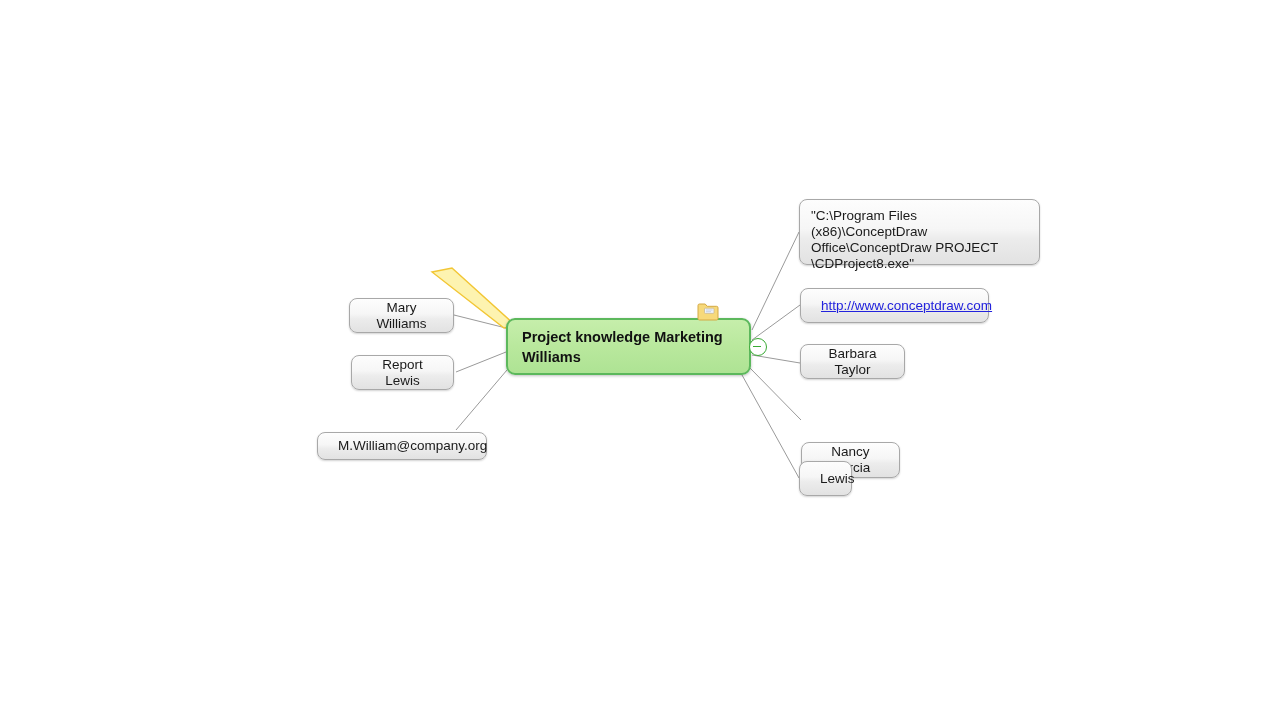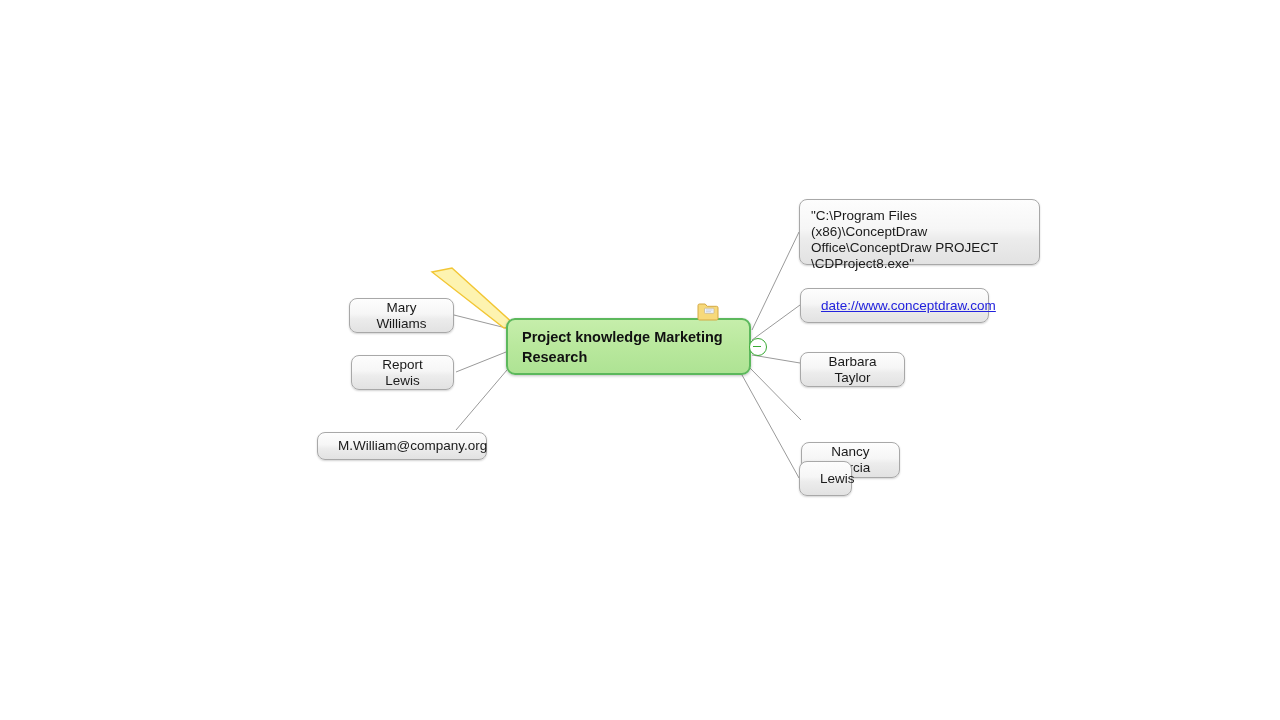--- a/index.html
+++ b/index.html
@@ -147,21 +147,21 @@
       <line x1="742" y1="375" x2="799" y2="478"></line>
     </g>
 
     <g stroke="#f2c635" stroke-width="1.4" fill="#fdf3b0">
       <polygon points="432,272 452,268 516,326 504,328"></polygon>
     </g>
   </svg>
 
 
   <div id="central-node" style="left:506px; top:318px; width:245px; height:57px;">
-    <span class="label">Project knowledge Marketing Research</span>
+    <span class="label">Project knowledge Marketing Williams</span>
   </div>
 
   <div id="folder-icon" style="left:697px; top:303px;">
     <svg width="22" height="18" viewBox="0 0 22 18">
       <path d="M1 2.5 A1.5 1.5 0 0 1 2.5 1 H8.2 L10.2 3.3 H19.5 A1.5 1.5 0 0 1 21 4.8 V15.5 A1.5 1.5 0 0 1 19.5 17 H2.5 A1.5 1.5 0 0 1 1 15.5 Z" fill="#f7d97a" stroke="#d4a944" stroke-width="1"></path>
       <rect x="7.5" y="5.2" width="9.5" height="5.2" rx="0.8" fill="#edf2fb" stroke="#c7b489" stroke-width="0.7"></rect>
       <line x1="9" y1="7" x2="15.5" y2="7" stroke="#b9c4d8" stroke-width="0.7"></line>
       <line x1="9" y1="8.7" x2="14" y2="8.7" stroke="#b9c4d8" stroke-width="0.7"></line>
     </svg>
   </div>
@@ -180,24 +180,24 @@
     <span class="label">M.William@company.org</span>
   </div>
 
   <div class="node multiline left-align" style="left:799px; top:199px; width:241px; height:66px; padding:8px 11px;">
     <span class="label">"C:\Program Files (x86)\ConceptDraw
 Office\ConceptDraw PROJECT
 \CDProject8.exe"</span>
   </div>
 
   <div class="node" style="left:800px; top:288px; width:189px; height:35px;">
-    <a class="link-text" href="#">date://www.conceptdraw.com</a>
-  </div>
-
-  <div class="node center-align" style="left:800px; top:352px; width:105px; height:35px;">
+    <a class="link-text" href="#">http://www.conceptdraw.com</a>
+  </div>
+
+  <div class="node center-align" style="left:800px; top:344px; width:105px; height:35px;">
     <span class="label">Barbara Taylor</span>
   </div>
 
   <div class="node center-align" style="left:801px; top:402px; width:99px; height:36px;margin-top:40px;">
     <span class="label">Nancy Garcia</span>
   </div>
 
   <div class="node center-align" style="left:799px; top:461px; width:53px; height:35px;">
     <span class="label">Lewis</span>
   </div>

